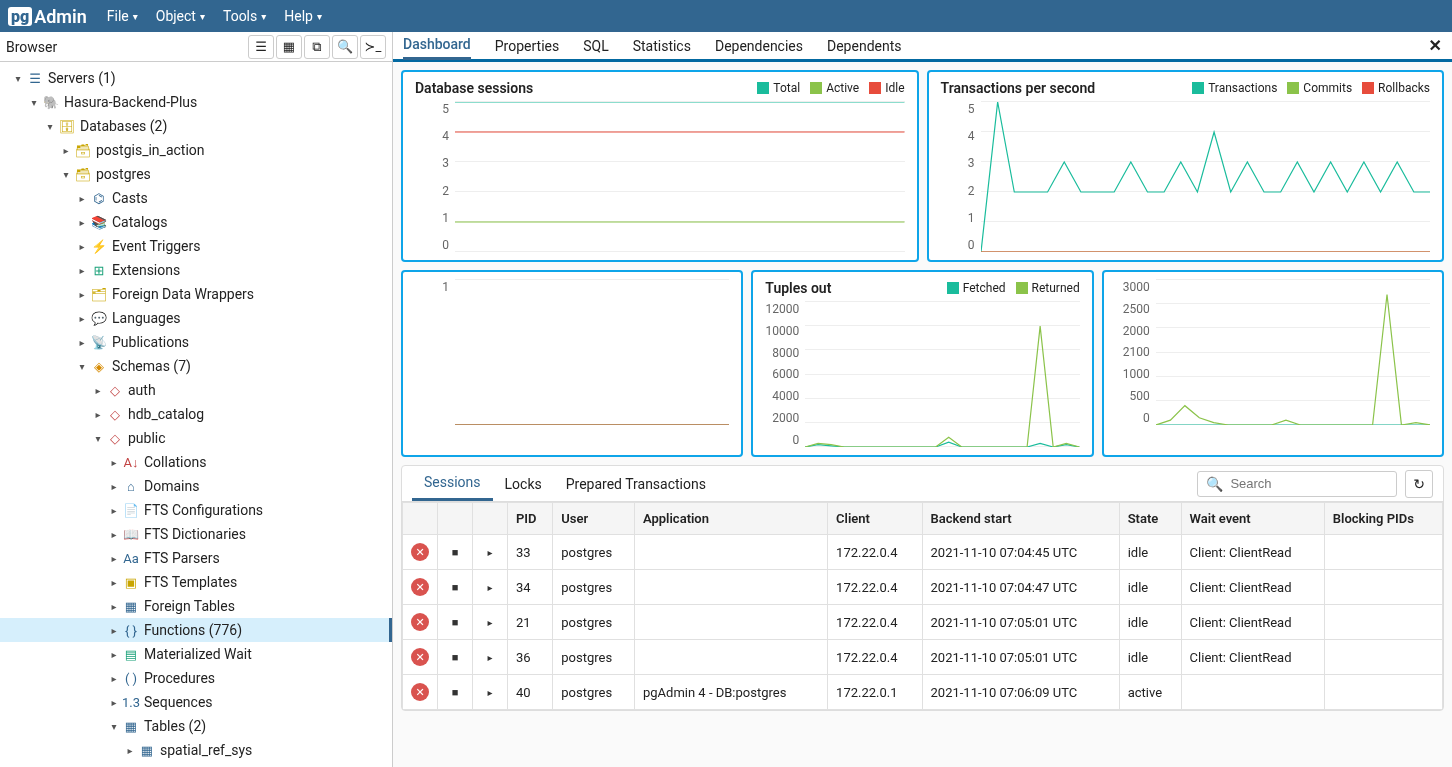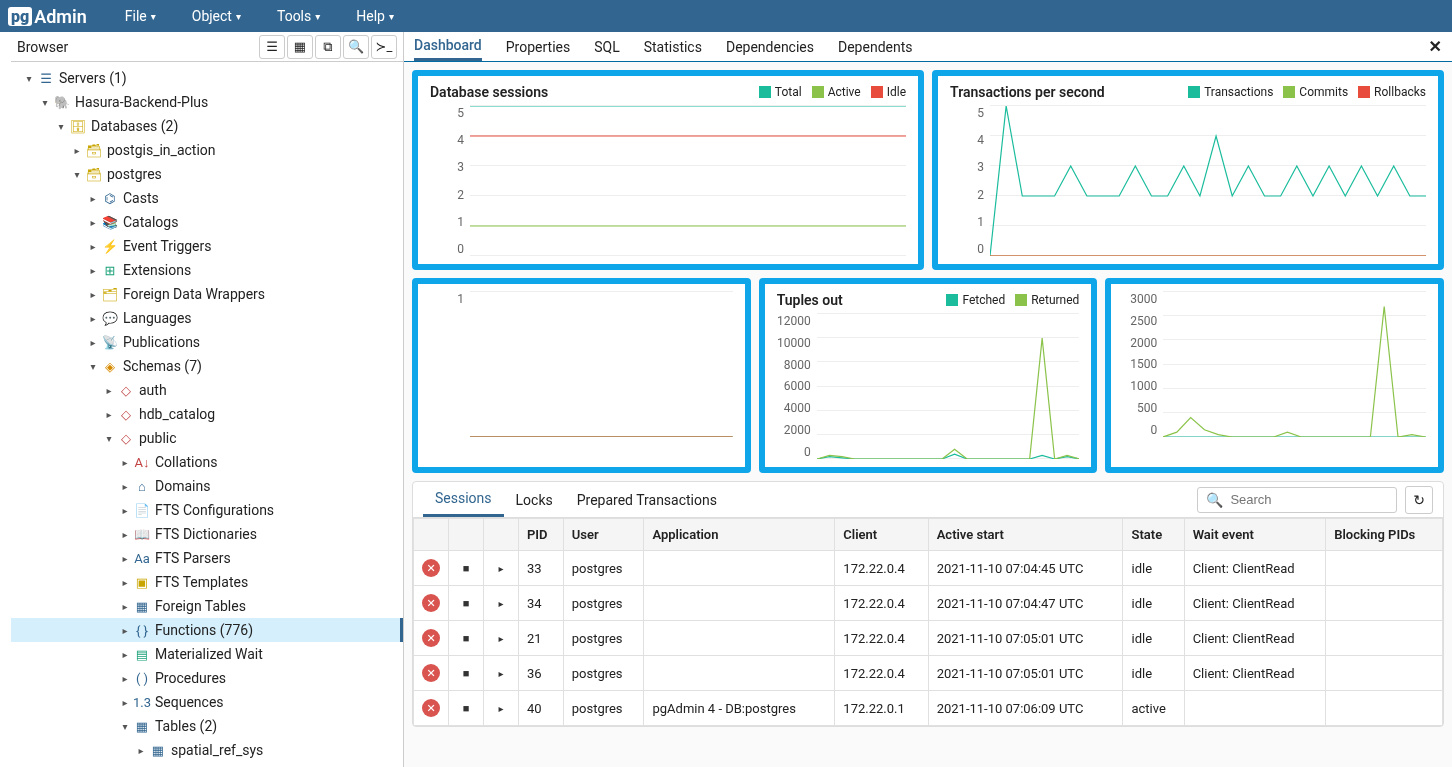--- a/index.html
+++ b/index.html
@@ -2,41 +2,41 @@
 <html><head>
 <meta charset="utf-8">
 <style>
 * { box-sizing: border-box; margin: 0; padding: 0; }
 body { font-family: -apple-system, BlinkMacSystemFont, "Segoe UI", Roboto, Arial, sans-serif; font-size: 14px; color: #222; background: #fff; overflow: hidden; }
 .app { width: 1452px; height: 767px; display: flex; flex-direction: column; }
 .topbar { background: #326690; height: 32px; display: flex; align-items: center; padding: 0 8px; color: #fff; }
 .logo { display: flex; align-items: center; font-weight: 600; font-size: 18px; margin-right: 20px; }
 .logo-badge { background: #fff; color: #326690; font-weight: 900; padding: 0 3px; border-radius: 3px; margin-right: 2px; font-size: 16px; }
 .menu { display: flex; gap: 18px; }
-.menu-item { cursor: pointer; display: flex; align-items: center; gap: 4px; margin-left: 18px; }
+.menu-item { cursor: pointer; display: flex; align-items: center; gap: 4px; }
 .chev { font-size: 10px; }
-.main { flex: 1; display: flex; min-height: 0; margin-left: 11px; }
+.main { flex: 1; display: flex; min-height: 0; }
 .sidebar { width: 393px; border-right: 1px solid #ccc; display: flex; flex-direction: column; }
 .sidebar-head { height: 30px; border-bottom: 1px solid #ccc; display: flex; align-items: center; padding: 0 6px; justify-content: space-between; }
 .sidebar-title { font-size: 14px; }
 .sidebar-tools { display: flex; gap: 2px; }
 .tool-btn { width: 26px; height: 24px; border: 1px solid #ccc; background: #fff; border-radius: 3px; display: flex; align-items: center; justify-content: center; cursor: pointer; font-size: 13px; }
 .tree { flex: 1; overflow: auto; padding: 4px 0; }
 .tree-row { display: flex; align-items: center; height: 24px; cursor: pointer; white-space: nowrap; }
 .tree-row.selected { background: #d6effc; border-right: 3px solid #326690; }
 .tree-toggle { width: 16px; text-align: center; font-size: 10px; color: #555; }
 .tree-icon { width: 18px; text-align: center; margin-right: 4px; font-size: 13px; }
 .content { flex: 1; display: flex; flex-direction: column; min-width: 0; }
-.tabs { height: 30px; border-bottom: 1px solid #0369a1; display: flex; align-items: center; padding: 0 10px; gap: 24px; position: relative; }
+.tabs { height: 30px; border-bottom: 3px solid #0369a1; display: flex; align-items: center; padding: 0 10px; gap: 24px; position: relative; }
 .tab { cursor: pointer; padding: 5px 0; }
 .tab.active { color: #326690; border-bottom: 3px solid #326690; font-weight: 500; }
 .tab-close { position: absolute; right: 10px; font-size: 16px; font-weight: bold; cursor: pointer; }
 .dash { flex: 1; padding: 8px; overflow: auto; background: #fafafa; }
 .row { display: flex; gap: 8px; margin-bottom: 8px; }
-.panel { background: #fff; border: 6px solid #0ea5e9; border-radius: 4px; padding: 8px 12px; flex: 1; }
+.panel { background: #fff; border: 2px solid #0ea5e9; border-radius: 4px; padding: 8px 12px; flex: 1; }
 .panel-head { display: flex; justify-content: space-between; align-items: center; margin-bottom: 6px; }
 .panel-title { font-weight: 600; font-size: 14px; }
 .legend { display: flex; gap: 10px; font-size: 12px; }
 .leg-item { display: flex; align-items: center; gap: 4px; }
 .leg-box { width: 12px; height: 12px; }
 .chart { position: relative; height: 150px; }
 .chart-sm { height: 145px; }
 .yaxis { position: absolute; left: 0; top: 0; bottom: 0; width: 40px; display: flex; flex-direction: column; justify-content: space-between; text-align: right; font-size: 12px; color: #666; padding-right: 6px; }
 .plot { position: absolute; left: 40px; right: 0; top: 0; bottom: 0; }
 .grid-line { position: absolute; left: 0; right: 0; border-top: 1px solid #eee; }
@@ -403,21 +403,21 @@
                   </svg>
                 </div>
             </div>
           </div>
           <div class="panel">
             <div class="chart chart-sm">
               <div class="yaxis" id="ya-bio">
                   <span>3000</span>
                   <span>2500</span>
                   <span>2000</span>
-                  <span>1500</span>
+                  <span>2100</span>
                   <span>1000</span>
                   <span>500</span>
                   <span>0</span>
                 </div>
               <div class="plot" id="plot-bio">
                   <div class="grid-line" style="bottom: 0%;"></div>
                   <div class="grid-line" style="bottom: 16.6667%;"></div>
                   <div class="grid-line" style="bottom: 33.3333%;"></div>
                   <div class="grid-line" style="bottom: 50%;"></div>
                   <div class="grid-line" style="bottom: 66.6667%;"></div>
@@ -447,21 +447,21 @@
           <table class="grid">
             <thead>
                 <tr id="grid-head">
                   <th class="col-narrow"></th>
                   <th class="col-narrow"></th>
                   <th class="col-narrow"></th>
                   <th>PID</th>
                   <th>User</th>
                   <th>Application</th>
                   <th>Client</th>
-                  <th>Active start</th>
+                  <th>Backend start</th>
                   <th>State</th>
                   <th>Wait event</th>
                   <th>Blocking PIDs</th>
                 </tr>
               </thead>
             <tbody id="grid-body">
                 <tr>
                   <td class="col-narrow"><span class="icon-btn cancel-btn">✕</span></td>
                   <td class="col-narrow"><span class="icon-btn stop-btn">■</span></td>
                   <td class="col-narrow"><span class="icon-btn play-btn">▸</span></td>

